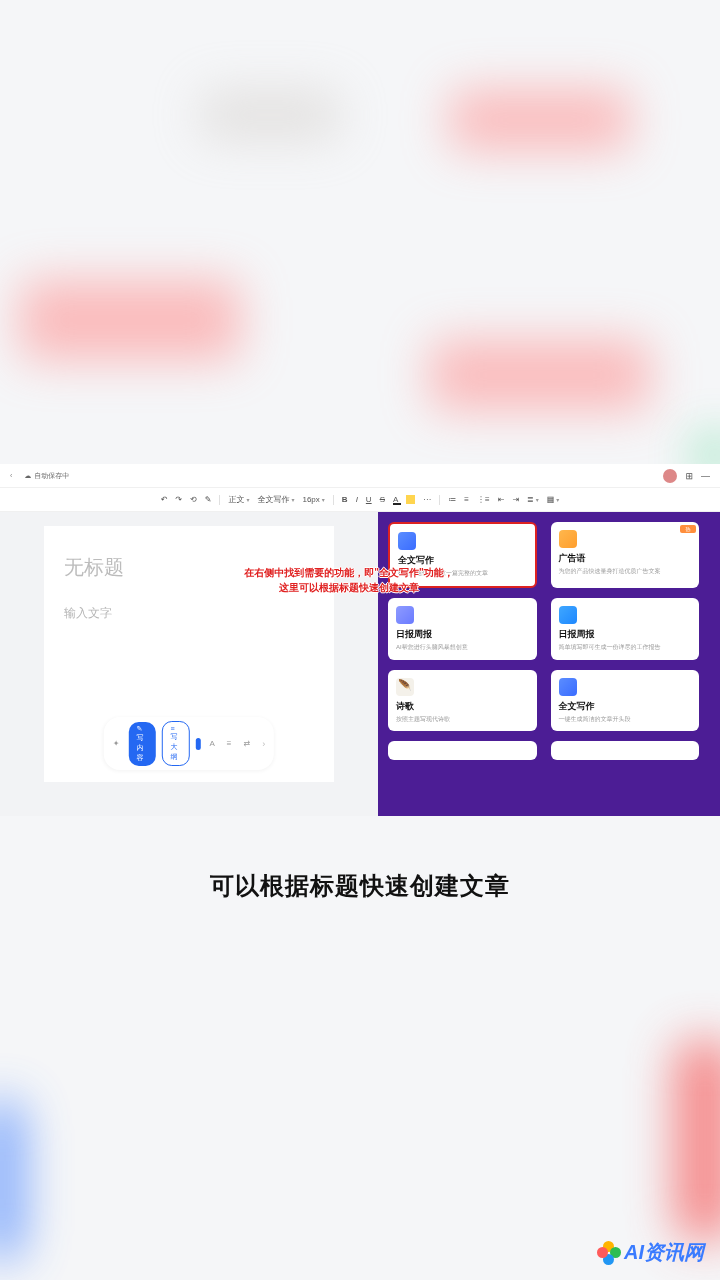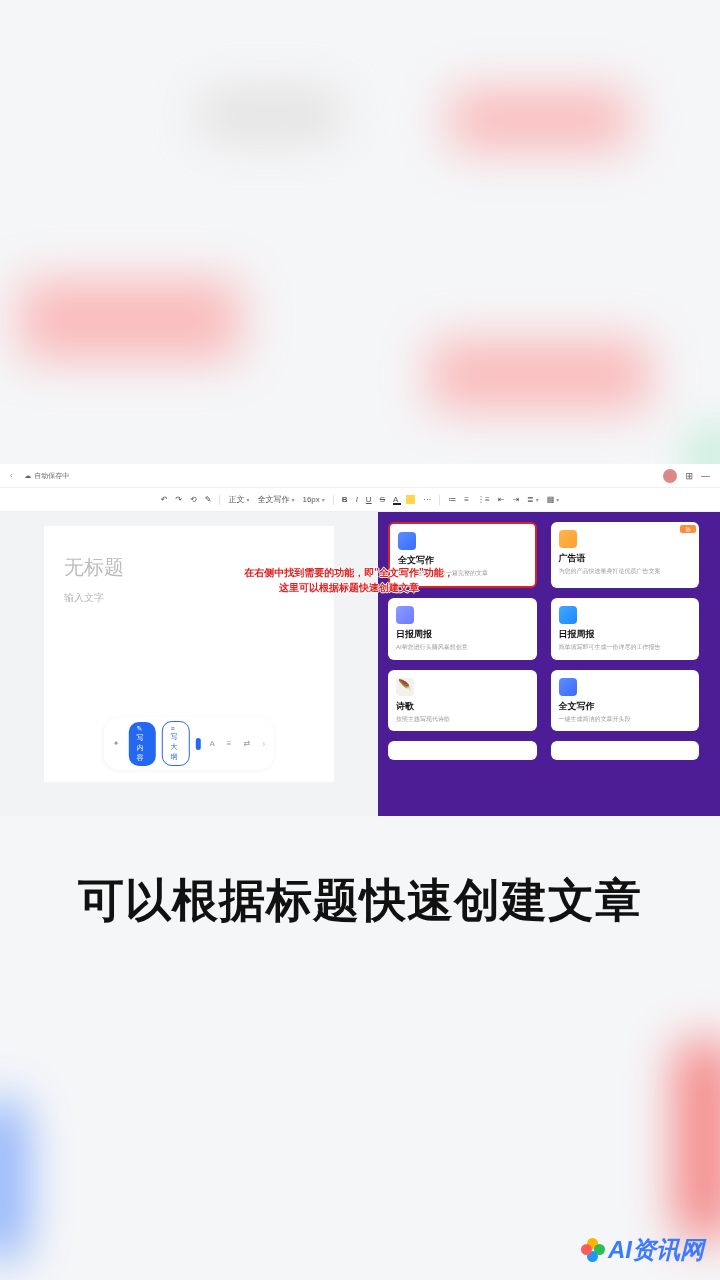--- a/index.html
+++ b/index.html
@@ -36,21 +36,21 @@
   .toolbar .s { text-decoration: line-through; }
   .toolbar .acolor { position: relative; }
   .toolbar .acolor::after { content: ""; position: absolute; left: 0; bottom: -1px; width: 8px; height: 2px; background: #222; }
   .toolbar .hcolor { position: relative; width: 9px; height: 9px; background: #ffd54f; display: inline-block; }
 
   .main { flex: 1; display: flex; background: #f2f3f5; overflow: hidden; }
 
   .doc-area { width: 378px; display: flex; flex-direction: column; align-items: center; padding-top: 14px; }
   .doc { width: 290px; height: 256px; background: #fff; padding: 28px 20px 10px 20px; position: relative; }
   .doc-title { color: #bcbcbc; font-size: 20px; font-weight: 500; }
-  .doc-body { color: #b5b5b5; font-size: 10px; margin-top: 10px; }
+  .doc-body { color: #b5b5b5; font-size: 12px; margin-top: 24px; }
   .doc-footer { position: absolute; bottom: 12px; left: 50%; transform: translateX(-50%); display: flex; align-items: center; gap: 6px; background: #fff; padding: 4px 6px; border-radius: 16px; box-shadow: 0 1px 4px rgba(0,0,0,0.05); }
   .pill { font-size: 7px; padding: 3px 8px; border-radius: 10px; display: inline-flex; align-items: center; gap: 3px; }
   .pill.blue { background: #2468f2; color: #fff; }
   .pill.outline { border: 1px solid #2468f2; color: #2468f2; background: #fff; }
   .chip { width: 12px; height: 12px; background: #2468f2; border-radius: 3px; }
   .doc-footer .lite { font-size: 8px; color: #999; padding: 0 3px; }
   .doc-footer .nav { font-size: 9px; color: #bbb; padding: 0 3px; }
 
   .side-panel { flex: 1; background: #4c1d95; padding: 10px 21px 0 10px; overflow: hidden; }
   .cards { display: grid; grid-template-columns: 1fr 1fr; gap: 10px 14px; }
@@ -70,24 +70,24 @@
   .ico-poem::after { content: "🪶"; position: absolute; font-size: 11px; left: 2px; top: 1px; }
   .ico-media { background: linear-gradient(135deg,#6fa3ff,#3d7eff); }
   .ico-para { background: linear-gradient(135deg,#5b8dff,#3a6cff); }
 
   
   .annot { position: absolute; z-index: 3; font-size: 10px; font-weight: 700; color: #e02020;
            text-shadow: -1px 0 #fff, 1px 0 #fff, 0 -1px #fff, 0 1px #fff; text-align: center;
            left: 234px; top: 565px; width: 230px; line-height: 1.5; }
 
   
-  .caption { position: absolute; z-index: 3; width: 720px; text-align: center; top: 870px; left: 0; font-size: 46px; font-weight: 700; color: #111; letter-spacing: 1px; }
-
-  
-  .watermark { position: absolute; right: 16px; bottom: 14px; z-index: 4; display: flex; align-items: center; gap: 3px; font-size: 24px; font-weight: 700; color: #3a7bff; font-style: italic; }
+  .caption { position: absolute; z-index: 3; width: 720px; text-align: center; top: 870px; left: 0; font-size: 24px; font-weight: 700; color: #111; letter-spacing: 1px; }
+
+  
+  .watermark { position: absolute; right: 16px; bottom: 14px; z-index: 4; display: flex; align-items: center; gap: 3px; font-size: 20px; font-weight: 700; color: #3a7bff; font-style: italic; }
   .wm-badge { width: 24px; height: 24px; position: relative; }
   .wm-badge span { position: absolute; width: 11px; height: 11px; border-radius: 50%; }
   .p1 { background: #ffb400; left: 6px; top: 0; }
   .p2 { background: #2dbd52; right: 0; top: 6px; }
   .p3 { background: #2196f3; left: 6px; bottom: 0; }
   .p4 { background: #ff5b5b; left: 0; top: 6px; }
 </style>
 </head>
 <body>
 

